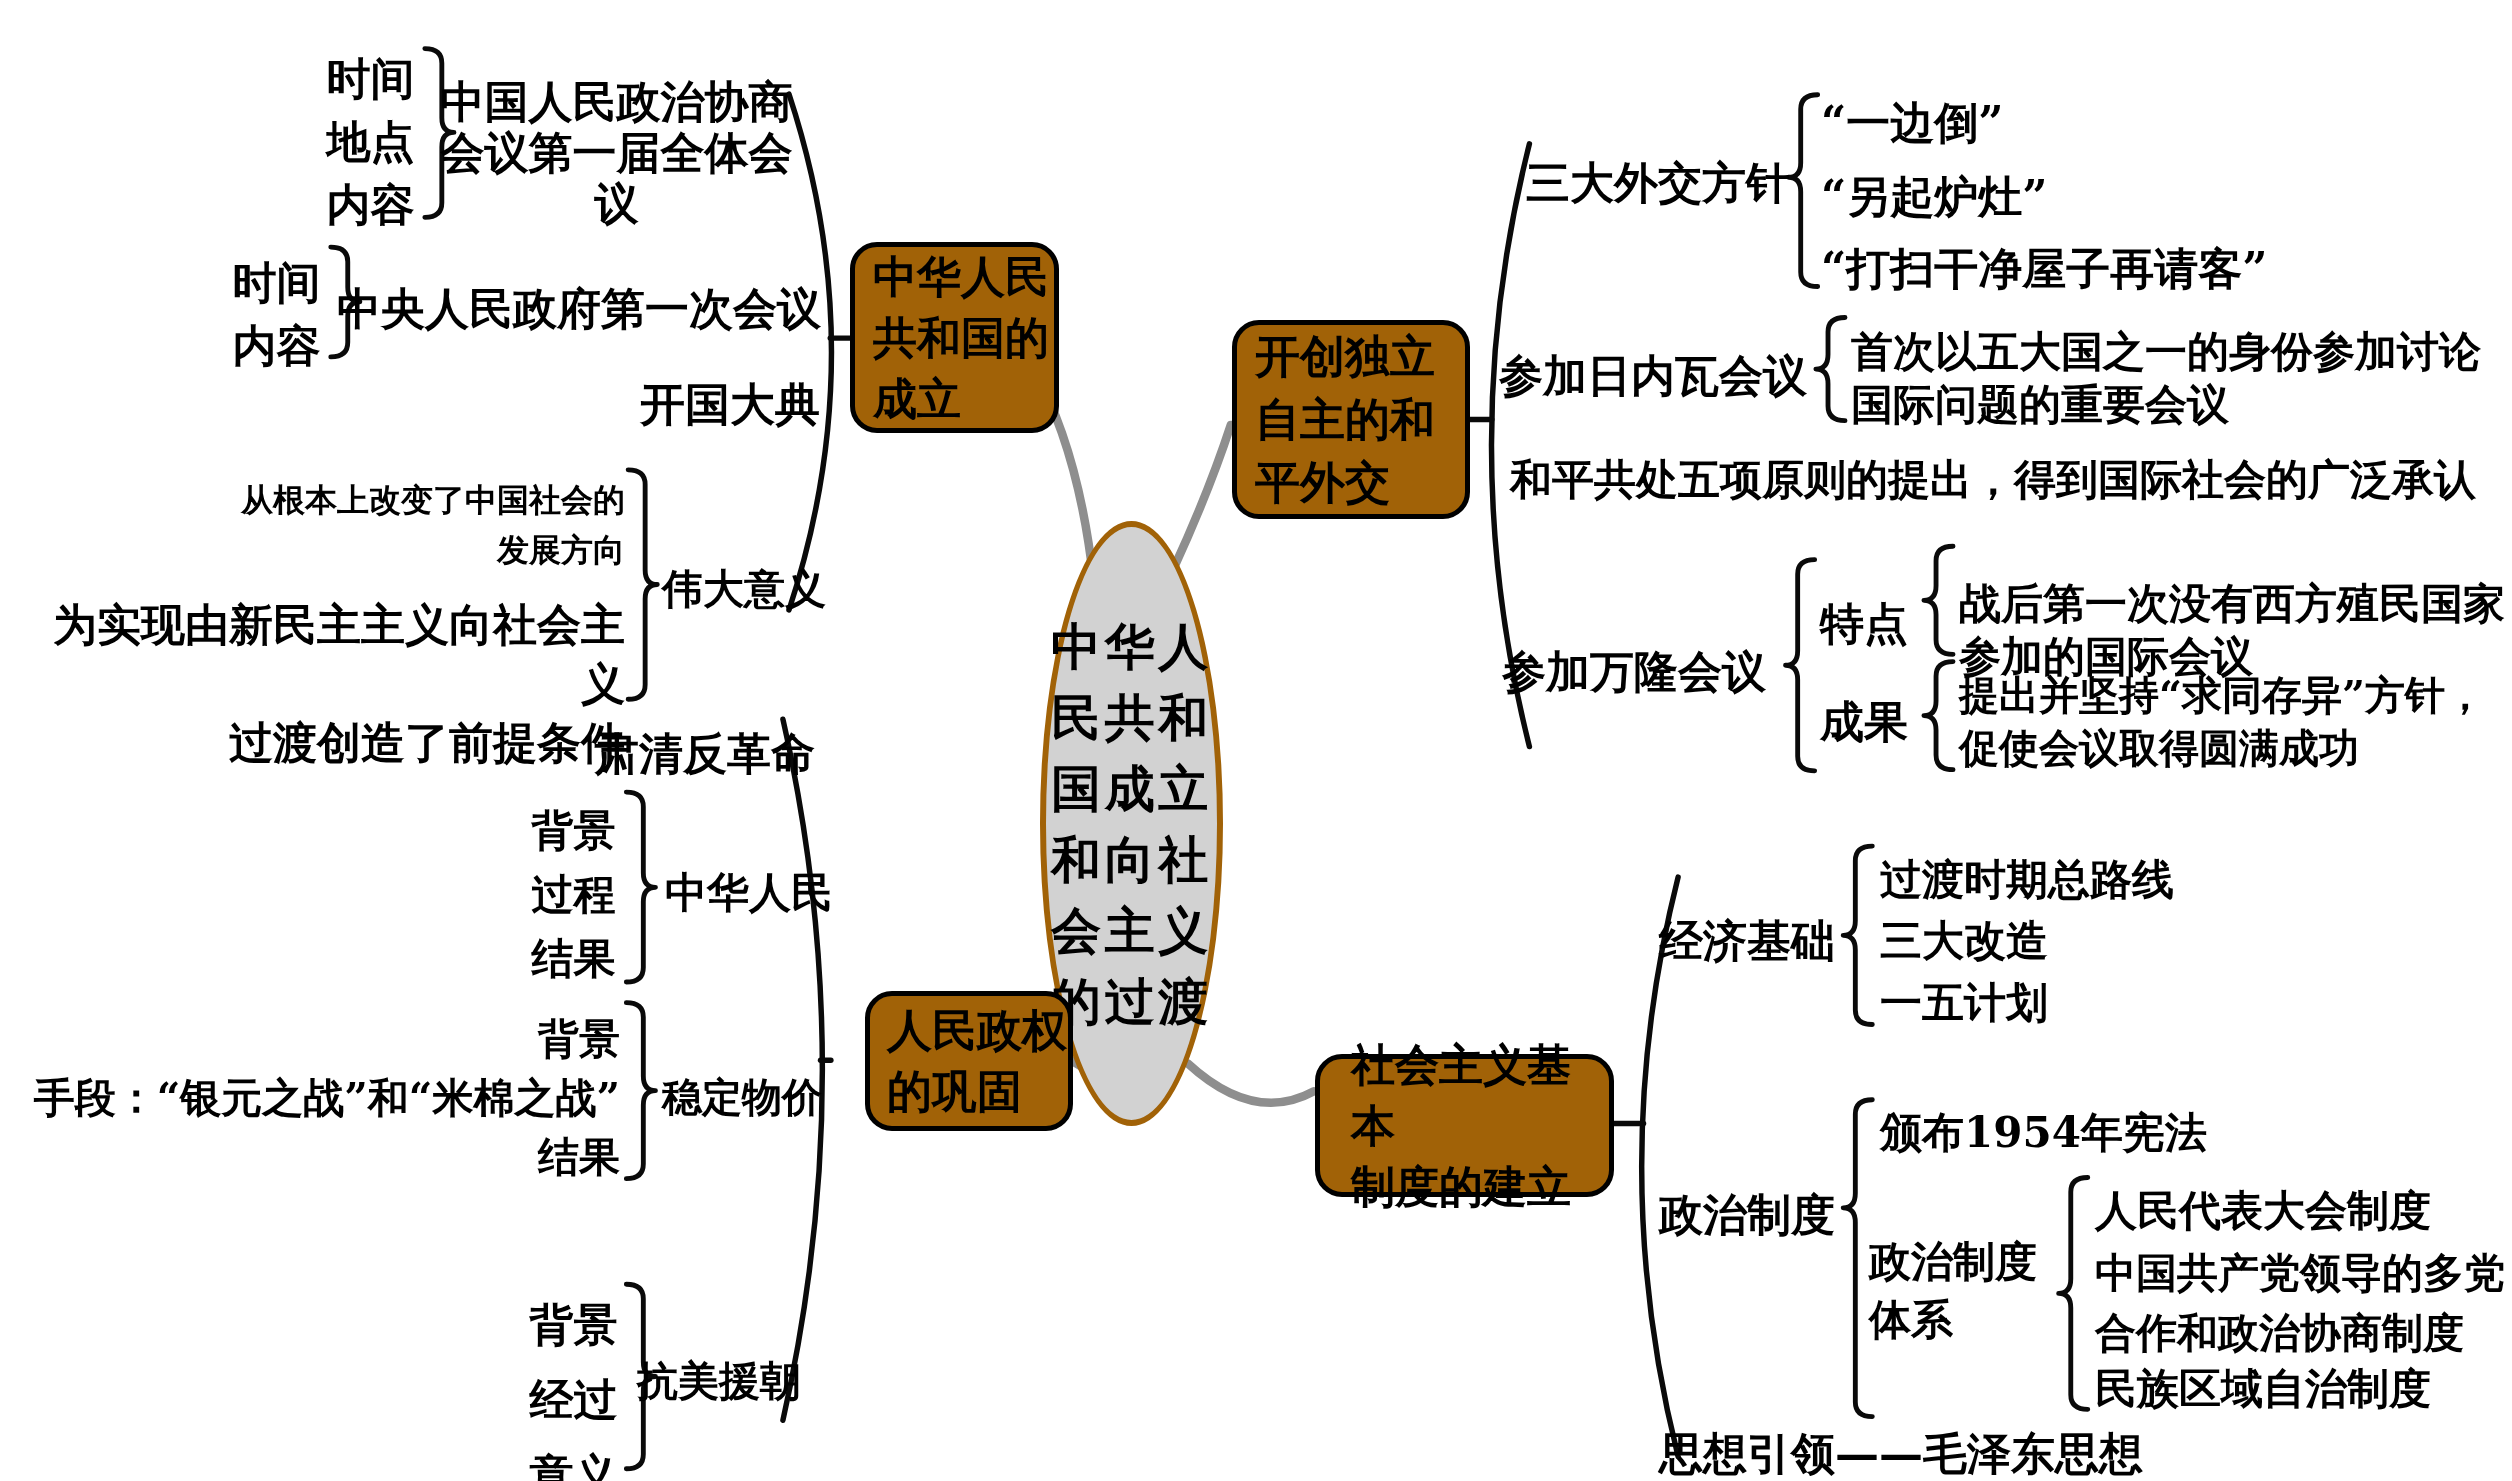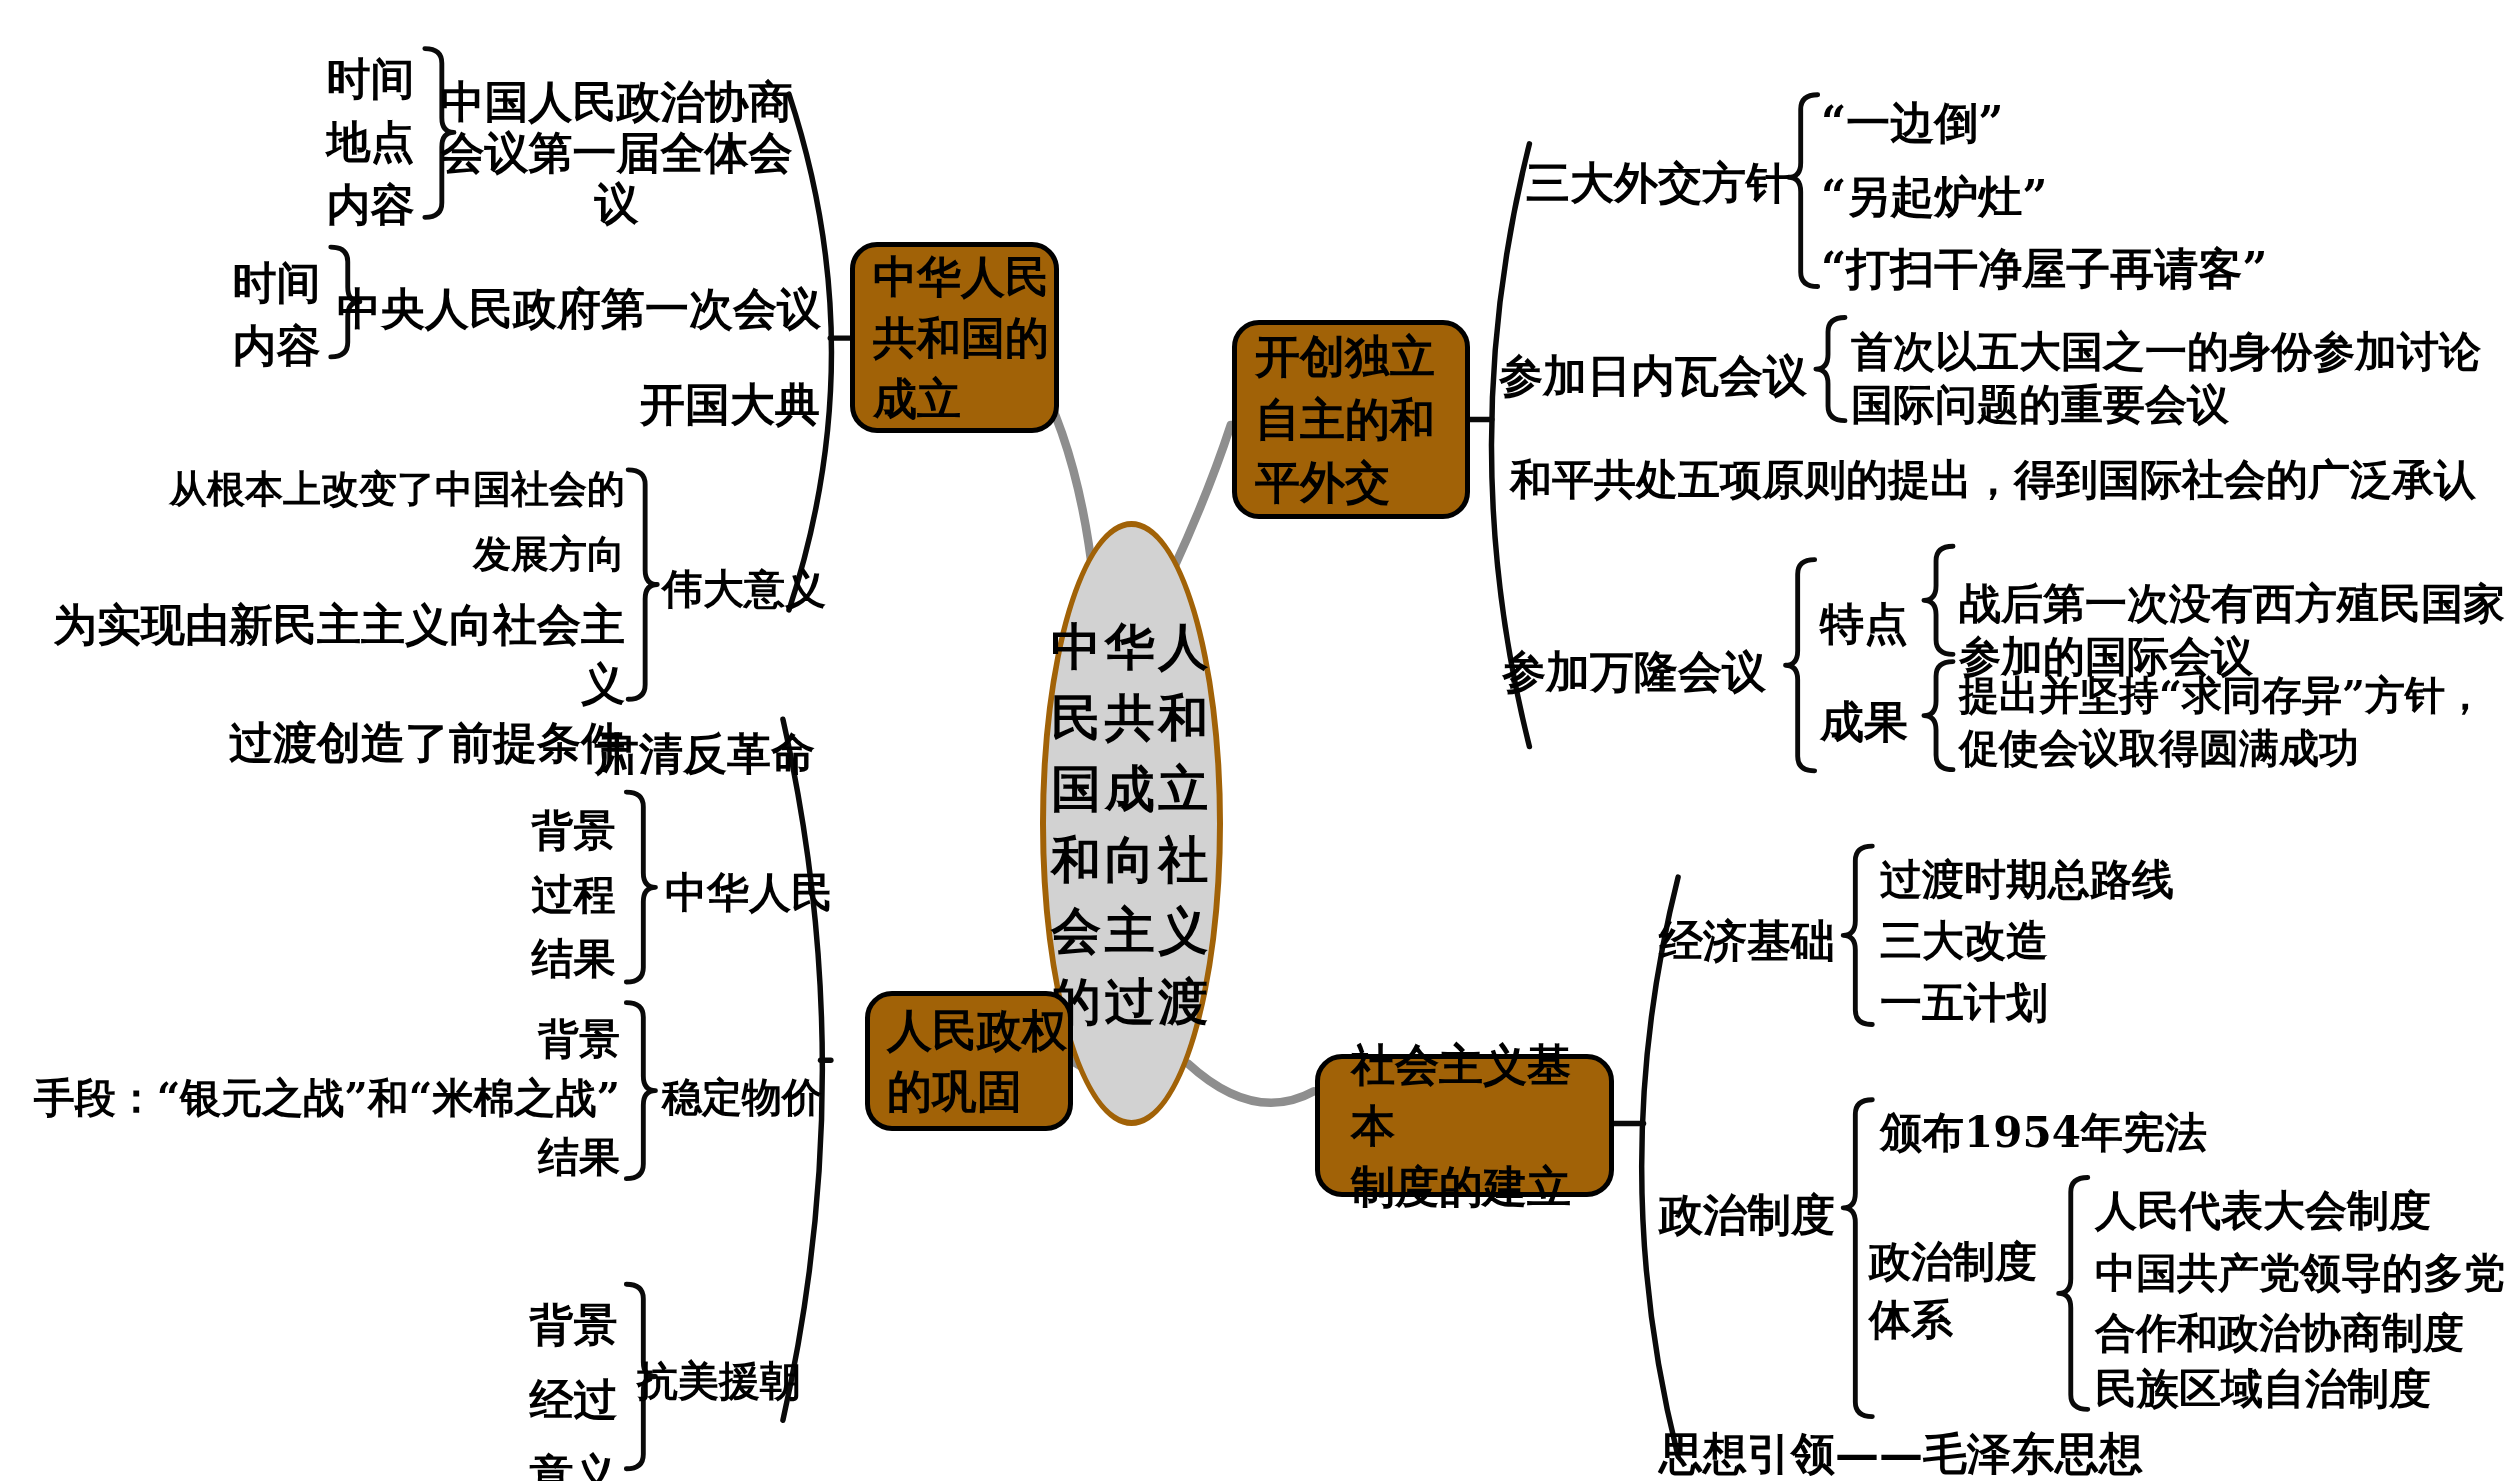--- a/index.html
+++ b/index.html
@@ -116,21 +116,21 @@
 内容</div>
   <div class="t ctr" style="left:419px;top:76px;width:395px;font-size:44px;line-height:51px;">中国人民政治协商
 会议第一届全体会议</div>
 
   <div class="t ctr" style="left:231px;top:251px;width:91px;font-size:44px;line-height:63px;">时间
 内容</div>
   <div class="t" style="left:337px;top:280px;font-size:44px;">中央人民政府第一次会议</div>
 
   <div class="t" style="left:640px;top:376px;font-size:45px;">开国大典</div>
 
-  <div class="t rgt" style="left:85px;top:456px;width:540px;font-size:38px;line-height:65px;">从根本上改变了中国社会的
+  <div class="t rgt" style="left:85px;top:475px;width:540px;font-size:32px;line-height:50px;">从根本上改变了中国社会的
 发展方向</div>
   <div class="t rgt" style="left:15px;top:595px;width:610px;font-size:44px;line-height:59px;">为实现由新民主主义向社会主义
 过渡创造了前提条件</div>
   <div class="t" style="left:662px;top:563px;font-size:41px;">伟大意义</div>
 
   <div class="t" style="left:1502px;top:154px;font-size:44px;margin-left:24px;">三大外交方针</div>
   <div class="t" style="left:1821px;top:94px;font-size:44px;">“一边倒”</div>
   <div class="t" style="left:1821px;top:168px;font-size:44px;">“另起炉灶”</div>
   <div class="t" style="left:1821px;top:240px;font-size:44px;">“打扫干净屋子再请客”</div>
 

